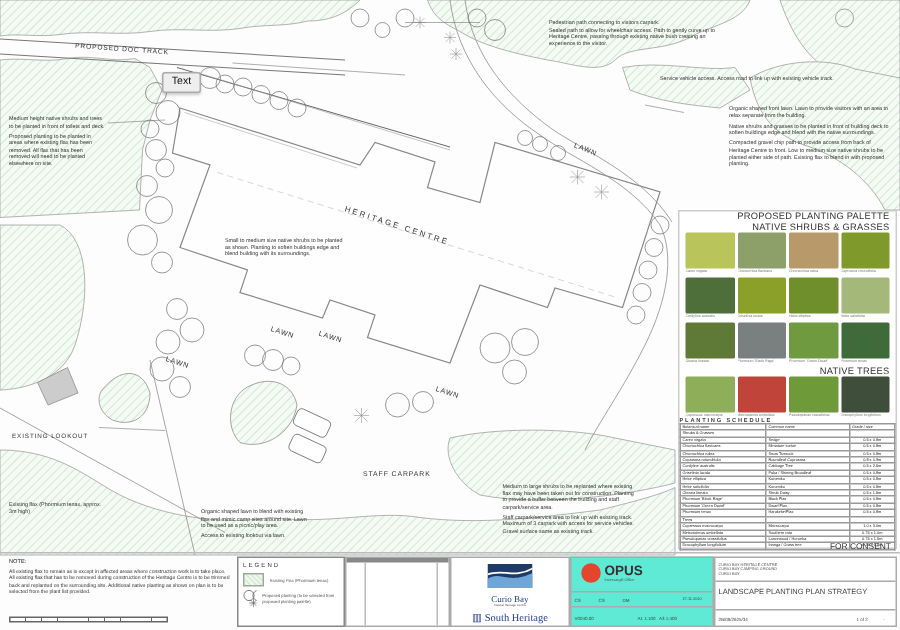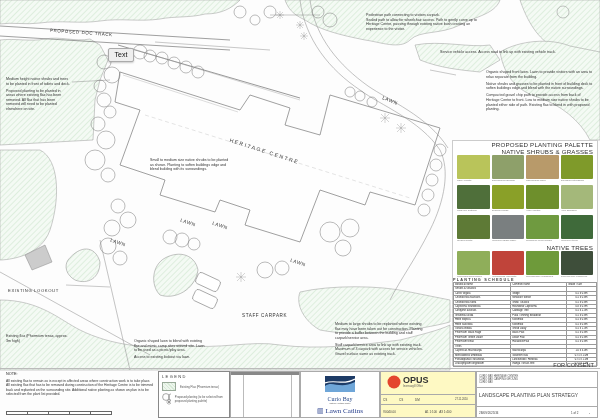--- a/index.html
+++ b/index.html
@@ -22,21 +22,21 @@
   .schedule td, .schedule th { border: 0.5px solid #999; padding: 0 1px; height: 3.9px; line-height: 3.4px; white-space: nowrap; overflow: hidden; font-weight: normal; text-align: left; }
   .schedule td.sz { text-align: center; }
   .consent { position: absolute; right: 6px; top: 362px; font-size: 5.6px; color: #333; }
   .titleblock { position: absolute; left: 0; top: 368px; width: 600px; height: 52px; }
   .legend { position: absolute; left: 158px; top: 371px; width: 72px; height: 47px; border: 1px solid #888; background: #fff; }
   .legend .lh { font-size: 4px; letter-spacing: 1.4px; padding: 2px 3px; color: #333; }
   .legend .li { display: flex; align-items: center; padding: 1px 3px; font-size: 2.8px; color: #555; }
   .legend .sw { width: 14px; height: 9px; margin-right: 4px; background: repeating-linear-gradient(45deg,#d6ead6 0 1px,#eef6ee 1px 2.5px); border: 0.5px solid #9a9; }
   .rev { position: absolute; left: 230px; top: 371px; width: 70px; height: 47px; border: 1px solid #aaa; background: #fff; }
   .logos { position: absolute; left: 300px; top: 371px; width: 80px; height: 47px; border: 1px solid #aaa; background: #fff; text-align: center; }
-  .opus { position: absolute; left: 380px; top: 371px; width: 96px; height: 47px; border: 1px solid #aaa; background: #fef9c3; }
+  .opus { position: absolute; left: 380px; top: 371px; width: 96px; height: 47px; border: 1px solid #aaa; background: #5eead4; }
   .proj { position: absolute; left: 476px; top: 371px; width: 122px; height: 47px; border: 1px solid #aaa; background: #fff; }
   .tiny { font-size: 2.6px; color: #555; line-height: 3.2px; }
   .cell { position: absolute; border-top: 0.5px solid #aaa; font-size: 3px; color: #444; padding-left: 1px; }
   .notebox { position: absolute; left: 6px; top: 372px; width: 148px; }
   .notebox .nh { font-size: 3.8px; margin-bottom: 3px; }
   .notebox .nt { font-size: 3.4px; line-height: 4.4px; color: #333; }
   .scalebar { position: absolute; left: 6px; top: 411px; width: 106px; height: 4px; border: 0.5px solid #666; background: repeating-linear-gradient(90deg,#fff 0 10px,#666 10px 10.5px); }
 </style>
 </head>
 <body>
@@ -393,21 +393,21 @@
   </div>
 
   <div class="logos">
     <svg width="30" height="16" style="margin-top:4px">
       <rect width="30" height="16" fill="#1d3b66"></rect>
       <path d="M0,10 C8,4 14,14 30,6 L30,16 L0,16 Z" fill="#6fa6d8"></path>
       <path d="M0,7 C10,3 18,10 30,3" stroke="#fff" stroke-width="1.2" fill="none"></path>
     </svg>
     <div style="font-family:'Liberation Serif',serif;font-size:6px;color:#2a4a8a;line-height:6px;">Curio Bay</div>
     <div class="tiny" style="font-size:2px;">Natural Heritage Centre</div>
-    <div style="font-family:'Liberation Serif',serif;font-size:7px;color:#223a8a;margin-top:2px;"><span>▥</span> <span>Lawn Catlins</span></div>
+    <div style="font-family:'Liberation Serif',serif;font-size:7px;color:#223a8a;margin-top:2px;"><span>▥</span> <span>South Heritage</span></div>
   </div>
 
   <div class="opus">
     <svg width="14" height="14" style="position:absolute;left:6px;top:3px;">
         <circle cx="7" cy="7" r="6.5" fill="#e4452d"></circle>
       </svg>
     <div style="position:absolute;left:22px;top:3px;font-size:9px;font-weight:bold;color:#333;">OPUS</div>
     <div class="tiny" style="position:absolute;left:22px;top:13px;">Invercargill Office</div>
     <div class="cell" style="left:0;top:22px;width:94px;height:8px;">
       <span style="position:absolute;left:2px;top:3px;">CS</span>

